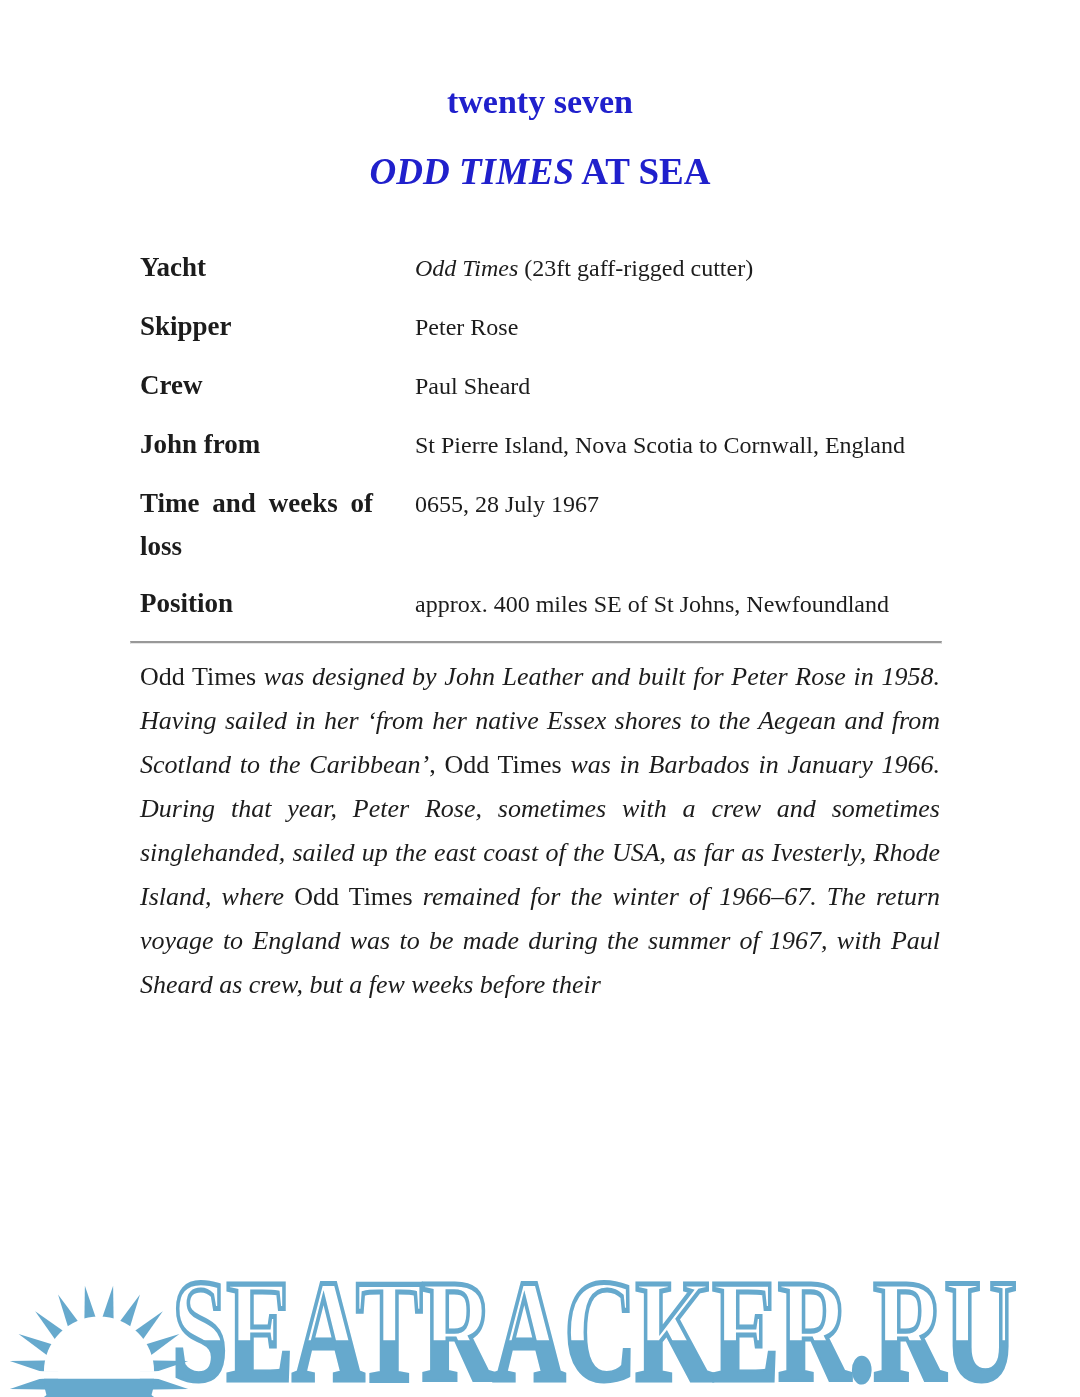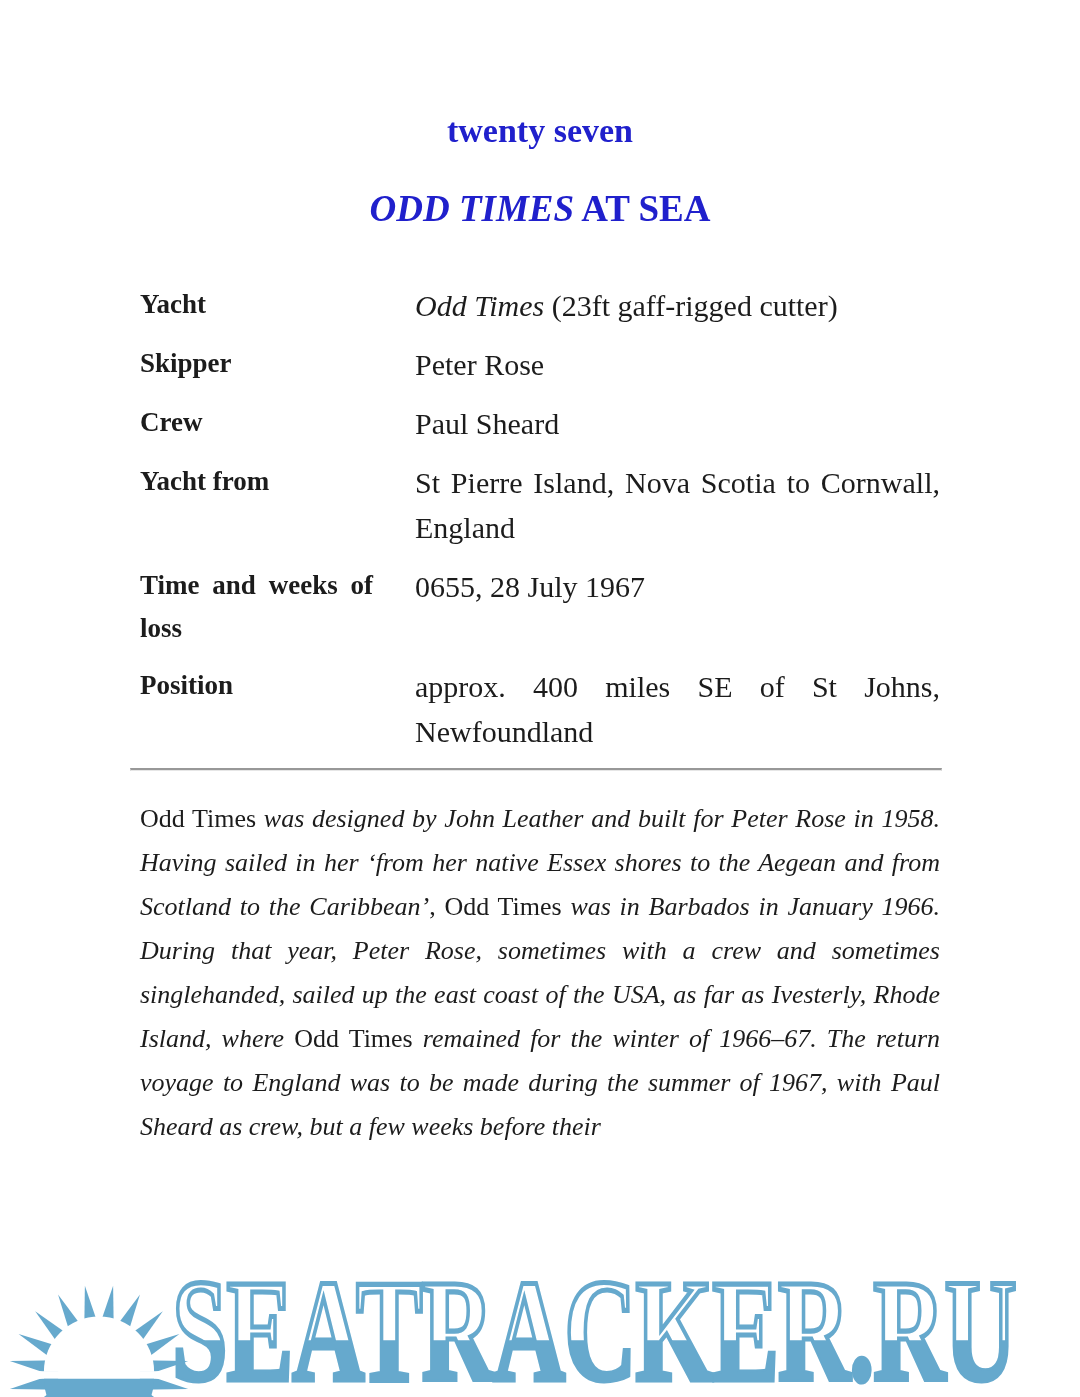--- a/index.html
+++ b/index.html
@@ -11,73 +11,73 @@
   html,body{background:#ffffff;}
   .page{
     position:relative;
     width:1080px;height:1397px;
     background:#ffffff;
     overflow:hidden;
     font-family:"Liberation Serif", serif;
     color:var(--text);
   }
   .content{
-    padding:111px 140px 0 140px;
+    padding:82px 140px 0 140px;
   }
   .chapter{
     text-align:center;
     color:var(--heading);
     font-size:34px;
     font-weight:bold;
     line-height:40px;
   }
   .title{
     text-align:center;
     color:var(--heading);
     font-size:37px;
     font-weight:bold;
     line-height:44px;
-    margin-top:36px;
+    margin-top:28px;
   }
   .title .it{font-style:italic;}
   .title .up{font-style:normal;}
   .facts{
     margin-top:52px;
   }
   .fact-row{
     display:grid;
     grid-template-columns:275px 525px;
     margin-bottom:14px;
   }
   .fact-label{
     font-weight:bold;
     font-size:27px;
     line-height:43px;
     text-align:justify;
     padding-right:42px;
   }
   .fact-value{
-    font-size:30px;
+    font-size:24px;
     line-height:45px;
     text-align:justify;
   }
   .fact-value .it{font-style:italic;}
   .divider{
     border:none;
     height:3px;
     background:#f3f3f3;
     border-top:2px solid #989898;
     border-bottom:1px solid #e6e6e6;
     border-left:1px solid #cfcfcf;
     border-right:1px solid #cfcfcf;
     width:812px;
     margin:14px 0 0 -10px;
   }
   .body-text{
-    margin-top:26px;
+    margin-top:11px;
     font-size:26px;
     line-height:44px;
     text-align:justify;
     font-style:italic;
   }
   .body-text .up{font-style:normal;}
   .watermark{
     position:absolute;
     left:0;top:1256px;
     width:1080px;height:181px;
@@ -137,21 +137,21 @@
         </div>
         <div class="fact-row">
           <div class="fact-label">Skipper</div>
           <div class="fact-value"><span class="up">Peter Rose</span></div>
         </div>
         <div class="fact-row">
           <div class="fact-label">Crew</div>
           <div class="fact-value"><span class="up">Paul Sheard</span></div>
         </div>
         <div class="fact-row">
-          <div class="fact-label">Yacht from</div>
+          <div class="fact-label">John from</div>
           <div class="fact-value"><span class="up">St Pierre Island, Nova Scotia to Cornwall, England</span></div>
         </div>
         <div class="fact-row">
           <div class="fact-label">Time and weeks of loss</div>
           <div class="fact-value"><span class="up">0655, 28 July 1967</span></div>
         </div>
         <div class="fact-row">
           <div class="fact-label">Position</div>
           <div class="fact-value"><span class="up">approx. 400 miles SE of St Johns, Newfoundland</span></div>
         </div>

